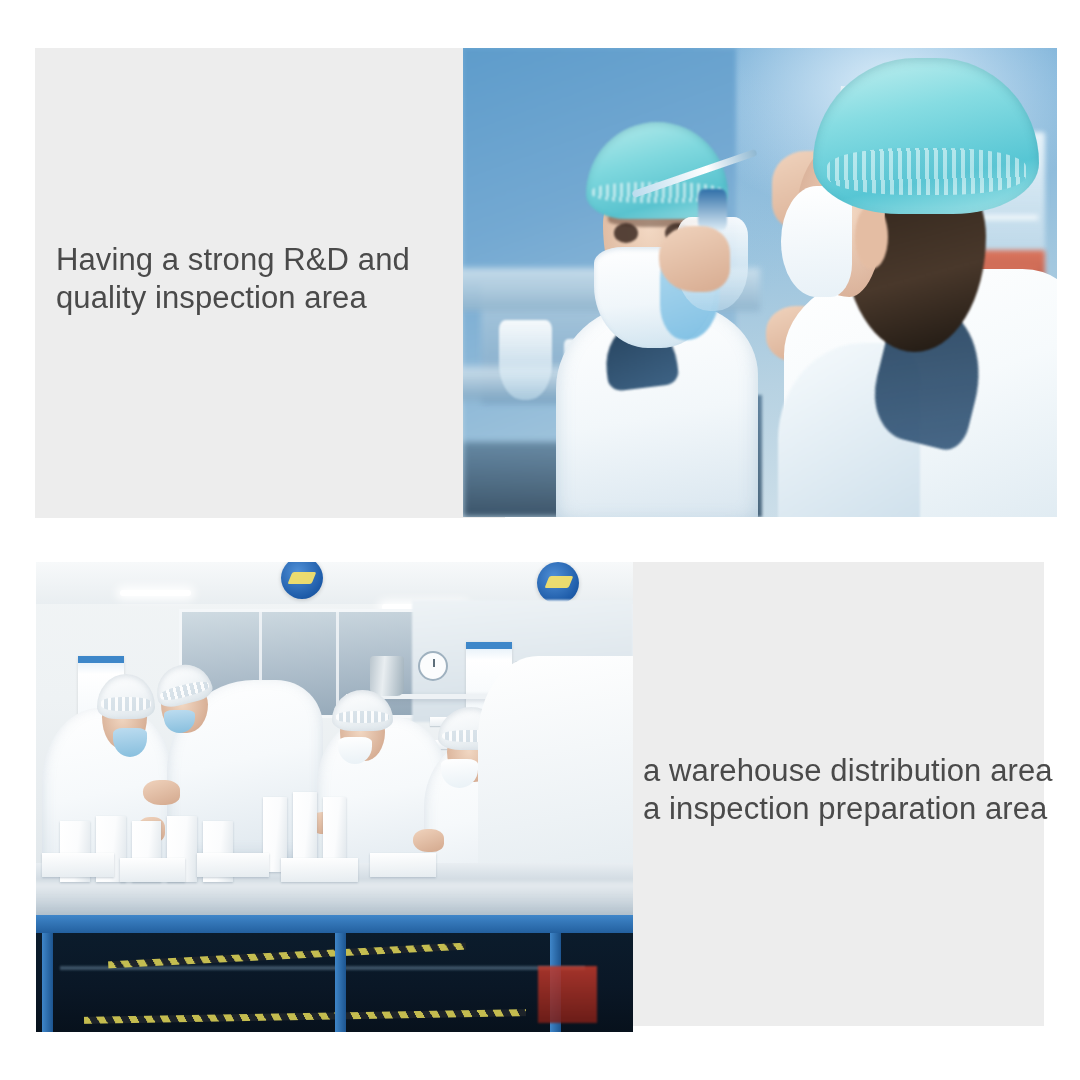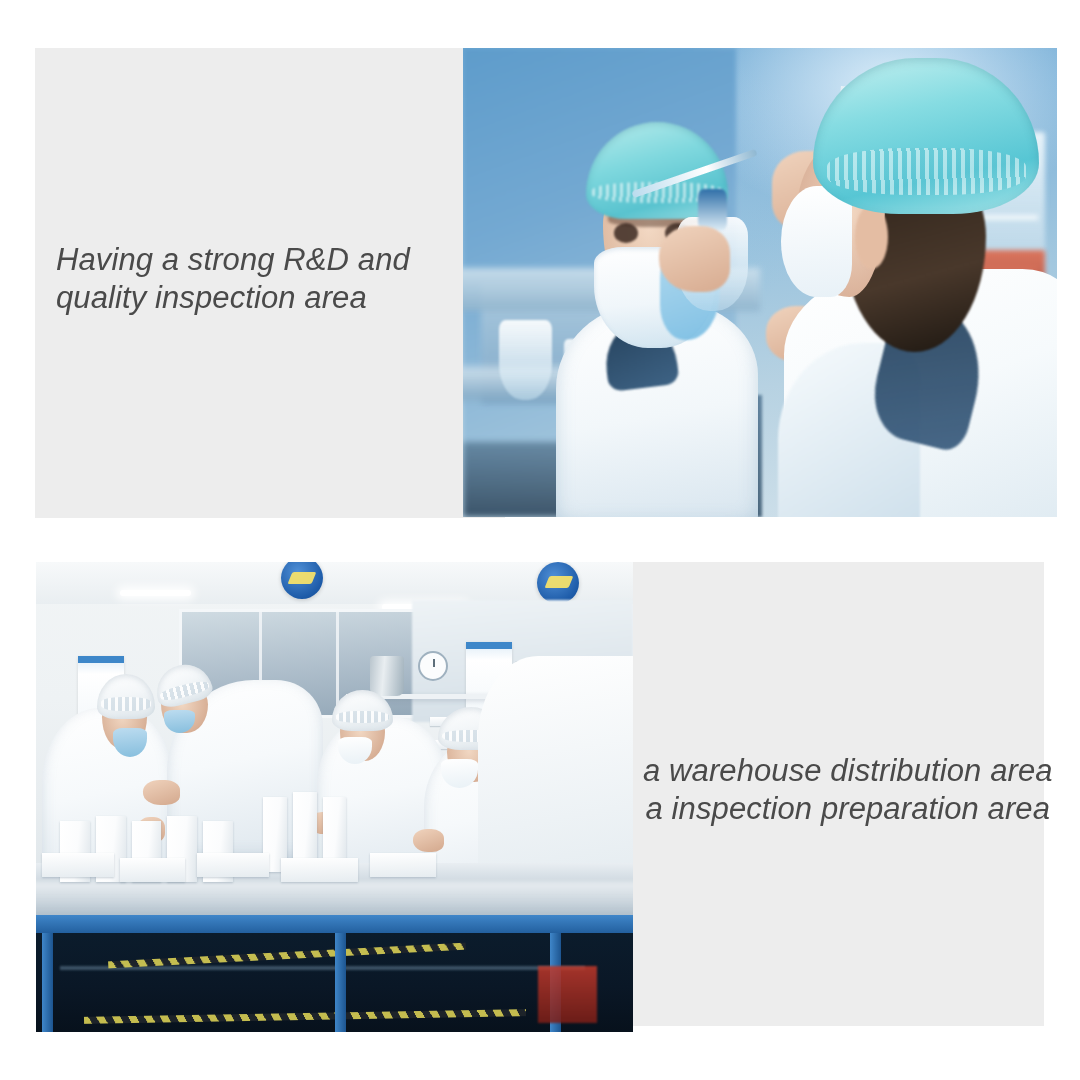--- a/index.html
+++ b/index.html
@@ -16,21 +16,20 @@
   .photo{position:absolute;overflow:hidden;background:#cfd8de;}
 
   .caption{
     position:absolute;
     color:#4a4a4a;
     font-size:31px;
     line-height:38px;
     font-weight:400;
     letter-spacing:.1px;
     white-space:nowrap;
-    font-style:italic;
   }
   .caption .line{display:block;}
 
   
   #top-panel{left:35px;top:48px;width:470px;height:470px;}
   #top-photo{left:463px;top:48px;width:594px;height:469px;}
   #top-caption{left:56px;top:241px;}
 
   
   .lab-bg{
@@ -233,21 +232,21 @@
   .hand.h3{left:51%;top:55%;width:11%;height:12%;border-radius:45%;}
   .tweezer{
     position:absolute;left:63%;top:8%;width:5px;height:16%;
     background:linear-gradient(180deg,#e8f2f8,#7e99ab);
     transform:rotate(6deg);filter:blur(.6px);
   }
 
   
   #bot-panel{left:36px;top:562px;width:1008px;height:464px;}
   #bot-photo{left:36px;top:562px;width:597px;height:470px;}
-  #bot-caption{left:643px;top:752px;text-align:center;}
+  #bot-caption{left:643px;top:752px;}
 
   
   .cr-bg{
     position:absolute;inset:0;
     background:linear-gradient(182deg,#f2f5f6 0%,#eef2f4 32%,#e7ecef 55%,#dfe6ea 70%,#cfd9e0 82%,#b9c6d1 100%);
   }
   .cr-ceiling{
     position:absolute;left:0;top:0;width:100%;height:9%;
     background:linear-gradient(180deg,#f7f9fa,#e9eef1);
   }

